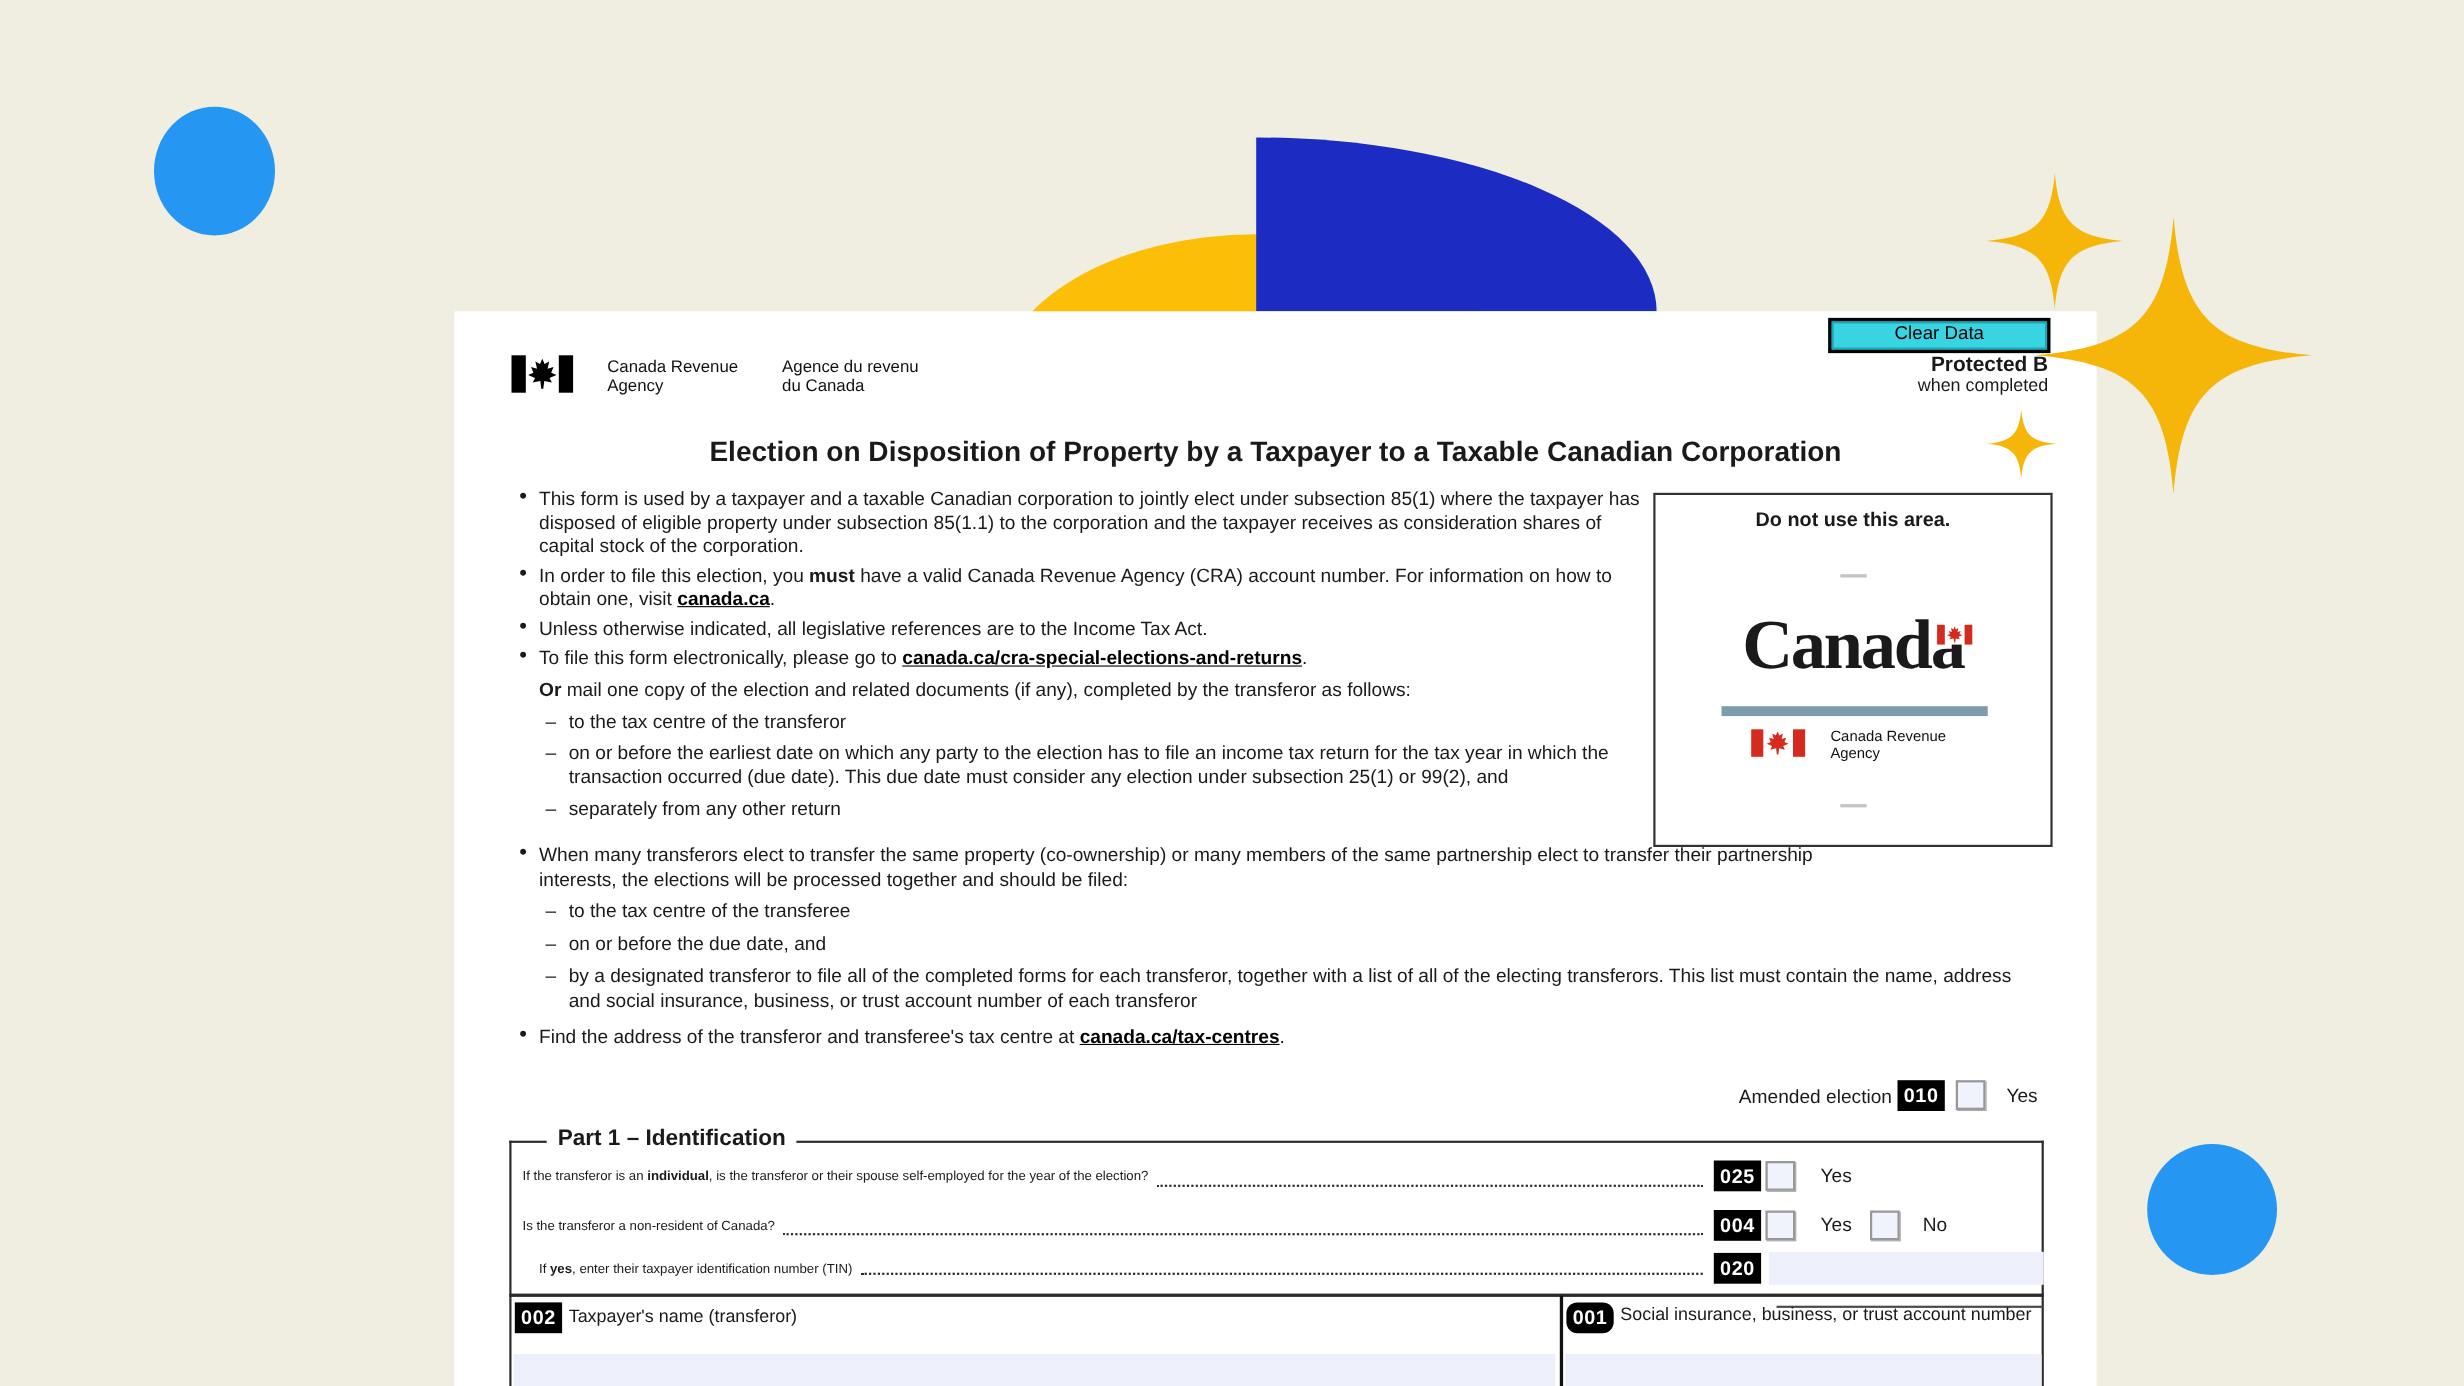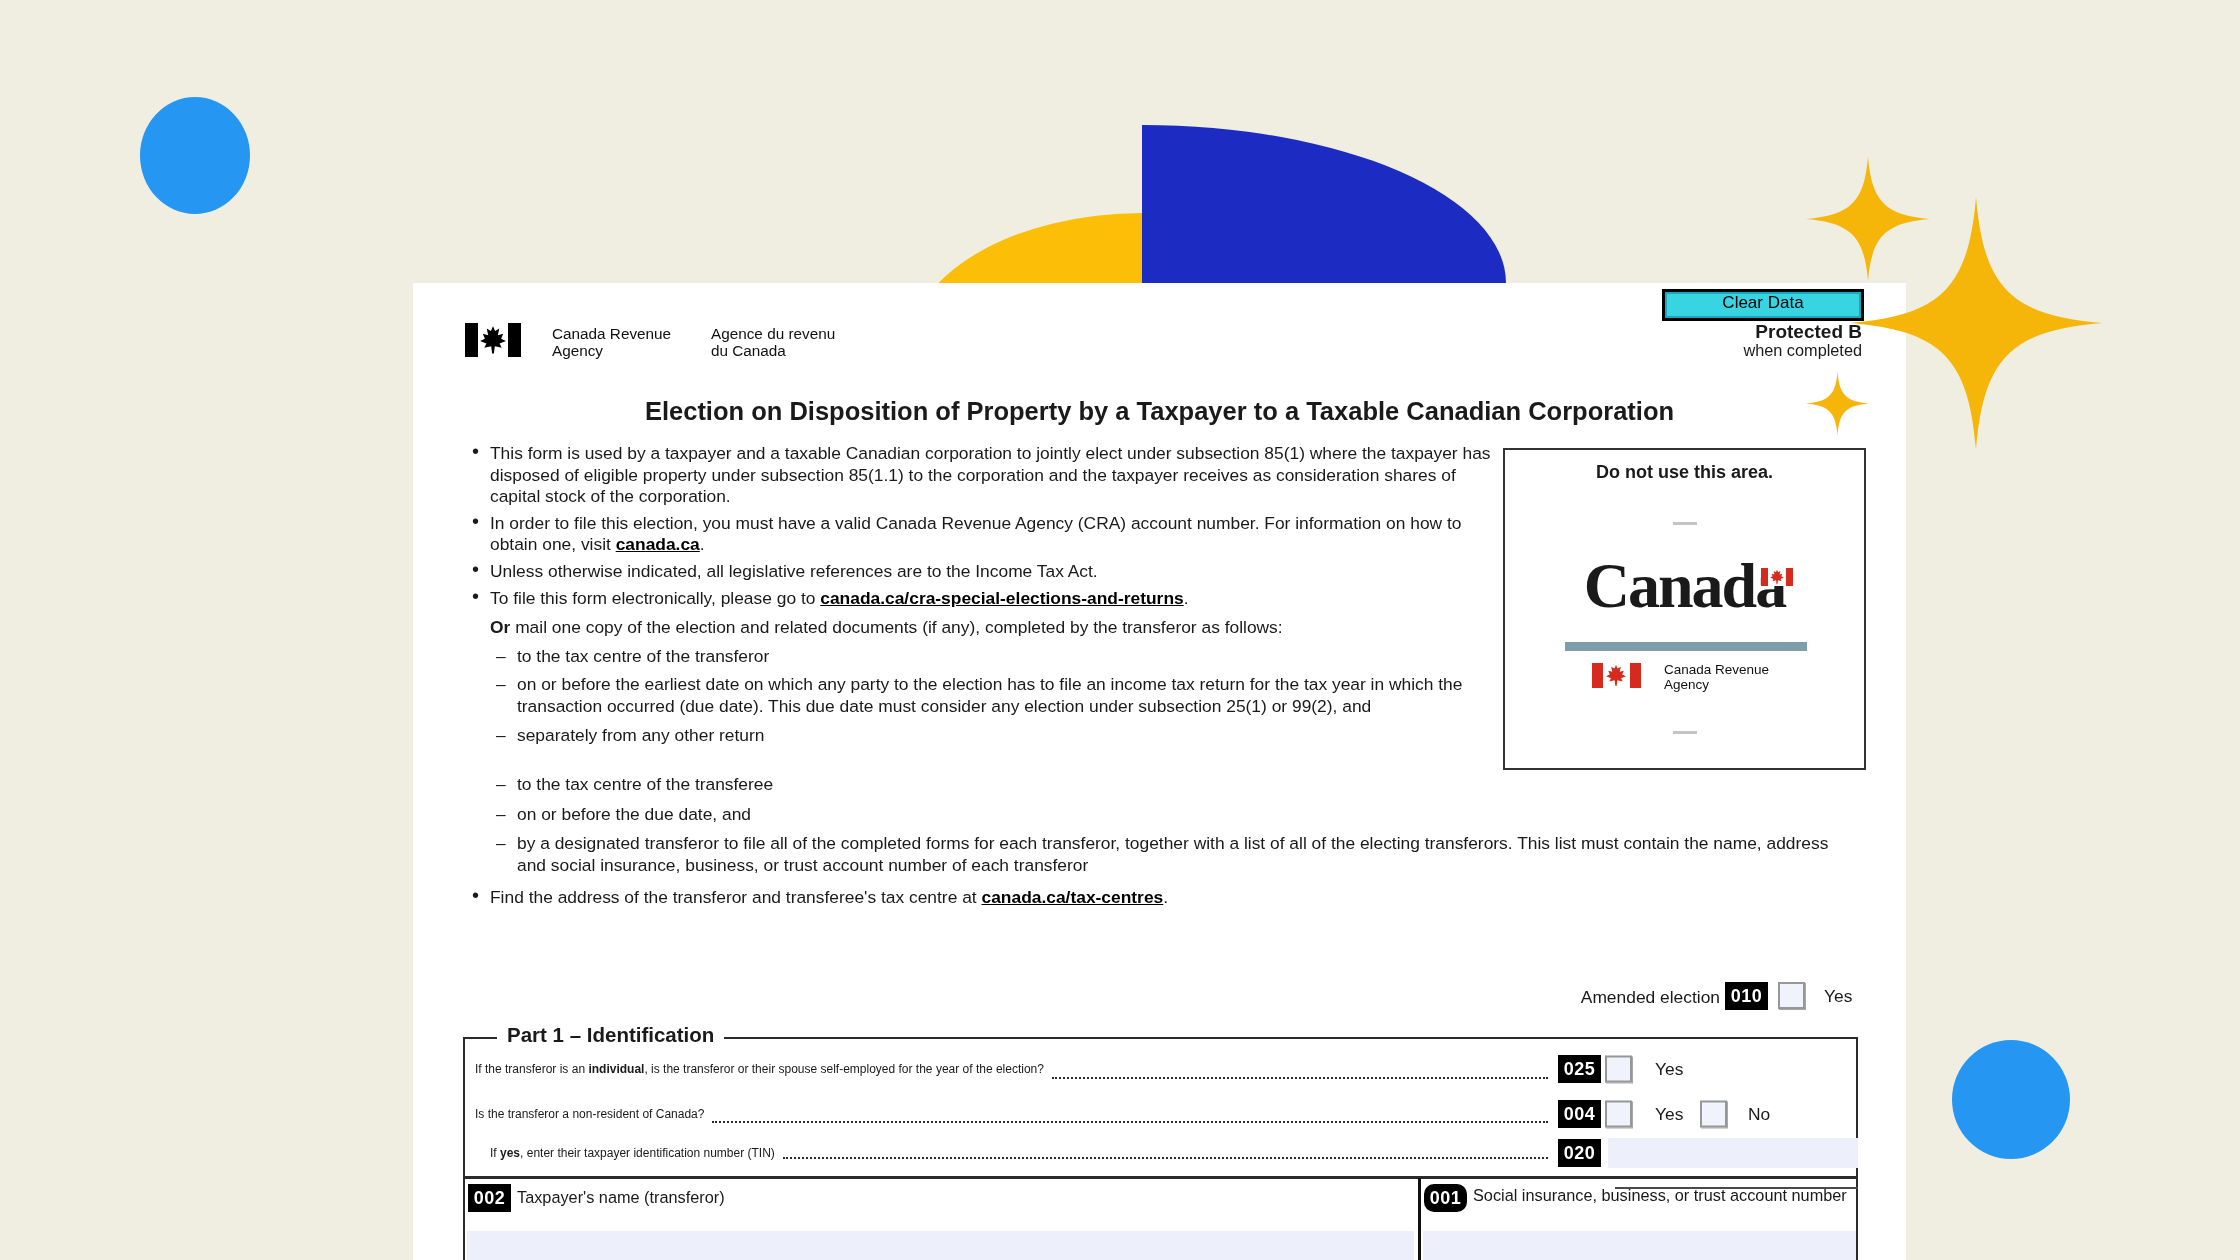--- a/index.html
+++ b/index.html
@@ -154,29 +154,30 @@
       <div>du Canada</div>
   </div>
   <div class="clear-btn">Clear Data</div>
   <div class="protected">Protected B</div>
   <div class="protected-sub">when completed</div>
 
   <div class="form-title">Election on Disposition of Property by a Taxpayer to a Taxable Canadian Corporation</div>
 
   <div id="notes-a" class="notes">
       <div class="note bullet"><span>This form is used by a taxpayer and a taxable Canadian corporation to jointly elect under subsection 85(1) where the taxpayer has disposed of eligible property under subsection 85(1.1) to the corporation and the taxpayer receives as consideration shares of capital stock of the corporation.</span></div>
-      <div class="note bullet"><span>In order to file this election, you </span><span style="font-weight: normal;">must</span><span> have a valid Canada Revenue Agency (CRA) account number. For information on how to obtain one, visit </span><a href="#" class="lnk">canada.ca</a><span>.</span></div>
+      <div class="note bullet"><span>In order to file this election, you </span><span style="font-weight: bold;">must</span><span> have a valid Canada Revenue Agency (CRA) account number. For information on how to obtain one, visit </span><a href="#" class="lnk">canada.ca</a><span>.</span></div>
       <div class="note bullet"><span>Unless otherwise indicated, all legislative references are to the Income Tax Act.</span></div>
       <div class="note bullet"><span>To file this form electronically, please go to </span><a href="#" class="lnk">canada.ca/cra-special-elections-and-returns</a><span>.</span></div>
       <div class="note plain"><span style="font-weight: bold;">Or</span><span> mail one copy of the election and related documents (if any), completed by the transferor as follows:</span></div>
       <div class="note dash"><span>to the tax centre of the transferor</span></div>
       <div class="note dash"><span>on or before the earliest date on which any party to the election has to file an income tax return for the tax year in which the transaction occurred (due date). This due date must consider any election under subsection 25(1) or 99(2), and</span></div>
       <div class="note dash"><span>separately from any other return</span></div>
     </div>
   <div id="notes-b" class="notes">
+      <div class="note bullet"><span>When many transferors elect to transfer the same property (co-ownership) or many members of the same partnership elect to transfer their partnership interests, the elections will be processed together and should be filed:</span></div>
       <div class="note dash"><span>to the tax centre of the transferee</span></div>
       <div class="note dash"><span>on or before the due date, and</span></div>
       <div class="note dash"><span>by a designated transferor to file all of the completed forms for each transferor, together with a list of all of the electing transferors. This list must contain the name, address and social insurance, business, or trust account number of each transferor</span></div>
       <div class="note bullet"><span>Find the address of the transferor and transferee's tax centre at </span><a href="#" class="lnk">canada.ca/tax-centres</a><span>.</span></div>
     </div>
 
   <div class="dnu-box">
     <div class="dnu-label">Do not use this area.</div>
     <div class="reg-dash top"></div>
     <div class="wordmark">Canada</div>

